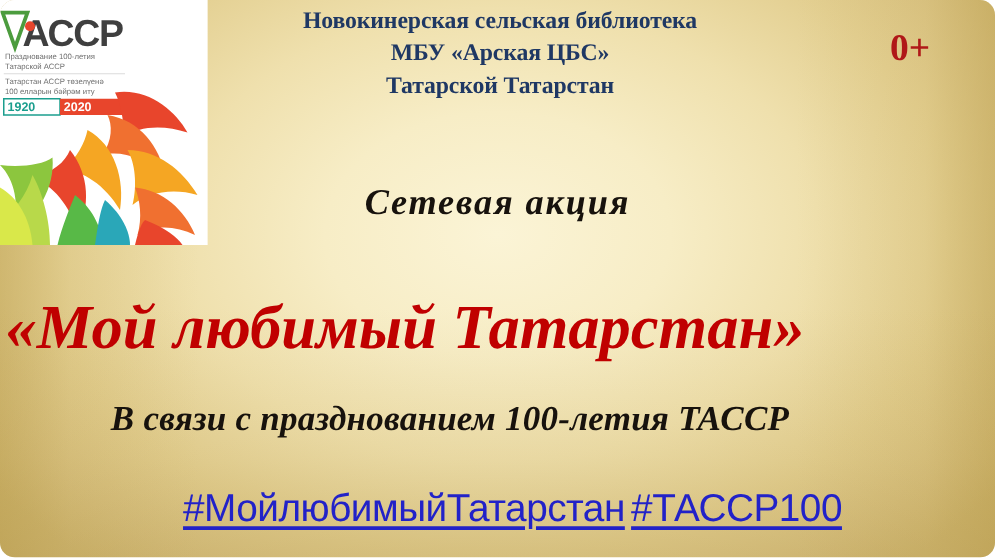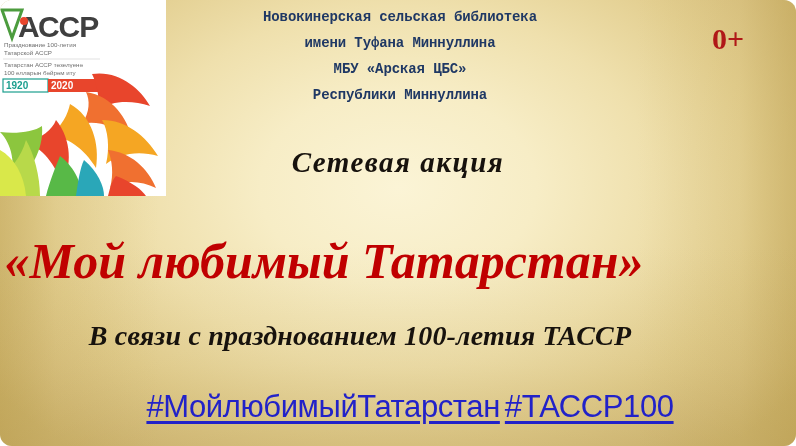--- a/index.html
+++ b/index.html
@@ -62,24 +62,24 @@
   }
   #logo svg { display: block; }
 
   
   #header {
     left: 170px; top: 4px;
     width: 460px;
     text-align: center;
     color: #1f3864;
     font-weight: bold;
-    font-size: 14px;
+    font-size: 19px;
     line-height: 26px;
     letter-spacing: -0.1px;
-    font-family: Liberation Mono, monospace;
+    font-family: Liberation Serif, serif;
   }
   #header div { white-space: nowrap; }
 
   
   #age-badge {
     left: 712px; top: 24px;
     color: #b01818;
     font-size: 30px;
     font-weight: bold;
     font-family: "Liberation Serif", serif;
@@ -189,23 +189,22 @@
         <path d="M0 150 C14 158 24 174 26 196 L0 196 Z" fill="#d9e84a"></path>
         <path d="M60 156 C76 168 82 186 82 196 L46 196 C50 180 56 166 60 156 Z" fill="#58b947"></path>
         <path d="M84 160 C98 172 104 186 104 196 L76 196 C78 182 80 168 84 160 Z" fill="#2aa7b8"></path>
         <path d="M116 176 C132 182 142 190 146 196 L108 196 C110 188 112 180 116 176 Z" fill="#e8452c"></path>
       </g>
     </svg>
   </div>
 
   <div class="layer" id="header">
     <div>Новокинерская сельская библиотека</div>
-    <div>имени Туфана Миннуллина</div>
     <div>МБУ «Арская ЦБС»</div>
-    <div>Республики Миннуллина</div>
+    <div>Татарской Татарстан</div>
   </div>
 
   <div class="layer" id="age-badge">0+</div>
 
   <div class="layer" id="action-label">Сетевая акция</div>
 
   <div class="layer" id="main-title">«Мой любимый Татарстан»</div>
 
   <div class="layer" id="occasion">В связи с празднованием 100-летия ТАССР</div>
 

